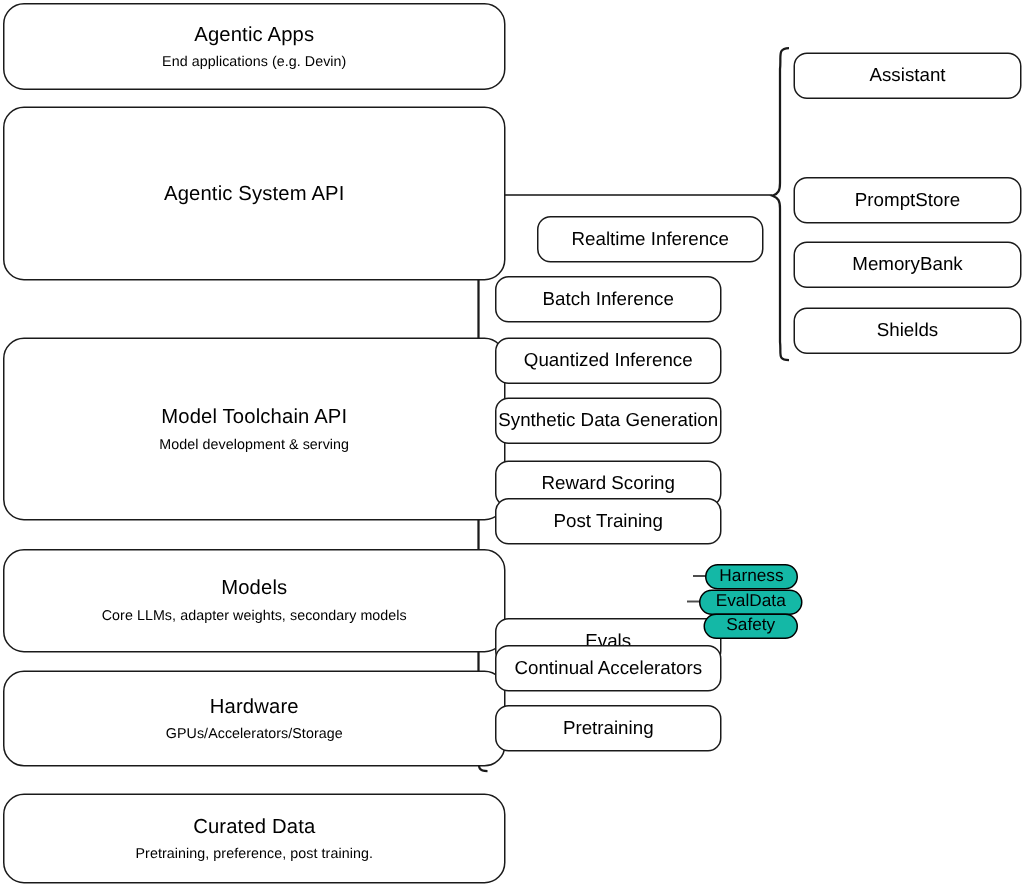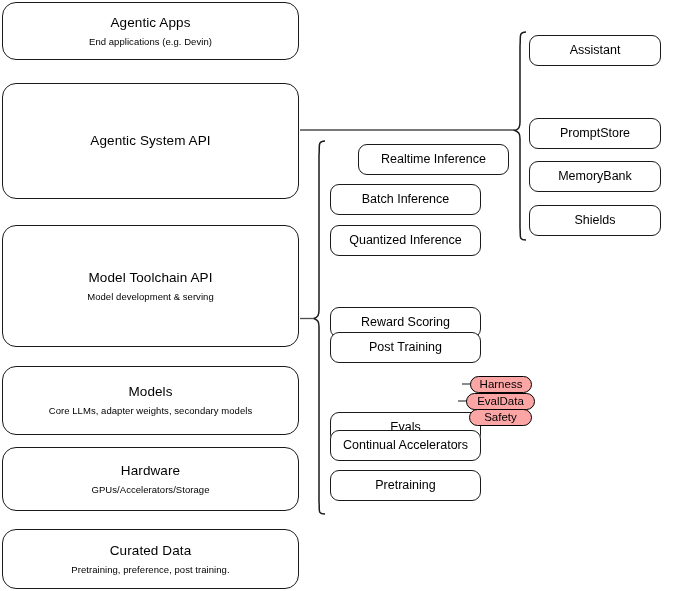--- a/index.html
+++ b/index.html
@@ -34,21 +34,21 @@
     flex-direction: column;
     align-items: center;
     justify-content: center;
     text-align: center;
     line-height: 1.25;
   }
 
   
   .layer {
     left: 2px;
-    width: 297px;
+    width: 335px;
     border-radius: 14px;
   }
   .layer .title {
     font-size: 13.5px;
     letter-spacing: 0.1px;
   }
   .layer .subtitle {
     font-size: 9.5px;
     margin-top: 4px;
     letter-spacing: 0.05px;
@@ -59,32 +59,32 @@
     left: 330px;
     width: 151px;
     height: 31px;
     border-radius: 9px;
     font-size: 12.5px;
   }
 
   
   .right {
     left: 529px;
-    width: 132px;
+    width: 152px;
     height: 31px;
     border-radius: 9px;
     font-size: 12.5px;
   }
 
   
   .pill {
     position: absolute;
     box-sizing: border-box;
     border: 1.6px solid #000000;
-    background: #fca5a5;
+    background: #14b8a6;
     border-radius: 999px;
     height: 17px;
     display: flex;
     align-items: center;
     justify-content: center;
     font-size: 11.5px;
     line-height: 1;
     white-space: nowrap;
   }
 
@@ -136,21 +136,21 @@
     <line x1="462" y1="384" x2="474" y2="384"></line>
     <line x1="458" y1="401" x2="470" y2="401"></line>
     <line x1="456" y1="417" x2="473" y2="417"></line>
   </svg>
 
   <div class="node layer" style="top:2px;height:58px;">
     <div class="title">Agentic Apps</div>
     <div class="subtitle">End applications (e.g. Devin)</div>
   </div>
 
-  <div class="node layer" style="top:83px;height:116px;">
+  <div class="node layer" style="top:71px;height:116px;">
     <div class="title">Agentic System API</div>
   </div>
 
   <div class="node layer" style="top:225px;height:122px;">
     <div class="title">Model Toolchain API</div>
     <div class="subtitle">Model development &amp; serving</div>
   </div>
 
   <div class="node layer" style="top:366px;height:69px;">
     <div class="title">Models</div>
@@ -169,20 +169,23 @@
 
   <div class="node mid" style="top:144px;margin-left:28px;">
     <span>Realtime Inference</span>
   </div>
   <div class="node mid" style="top:184px;">
     <span>Batch Inference</span>
   </div>
   <div class="node mid" style="top:225px;">
     <span>Quantized Inference</span>
   </div>
+  <div class="node mid" style="top:265px;">
+    <span>Synthetic Data Generation</span>
+  </div>
   <div class="node mid" style="top:307px;">
     <span>Reward Scoring</span>
   </div>
   <div class="node mid" style="top:332px;">
     <span>Post Training</span>
   </div>
   <div class="node mid" style="top:412px;">
     <span>Evals</span>
   </div>
   <div class="node mid" style="top:430px;">

